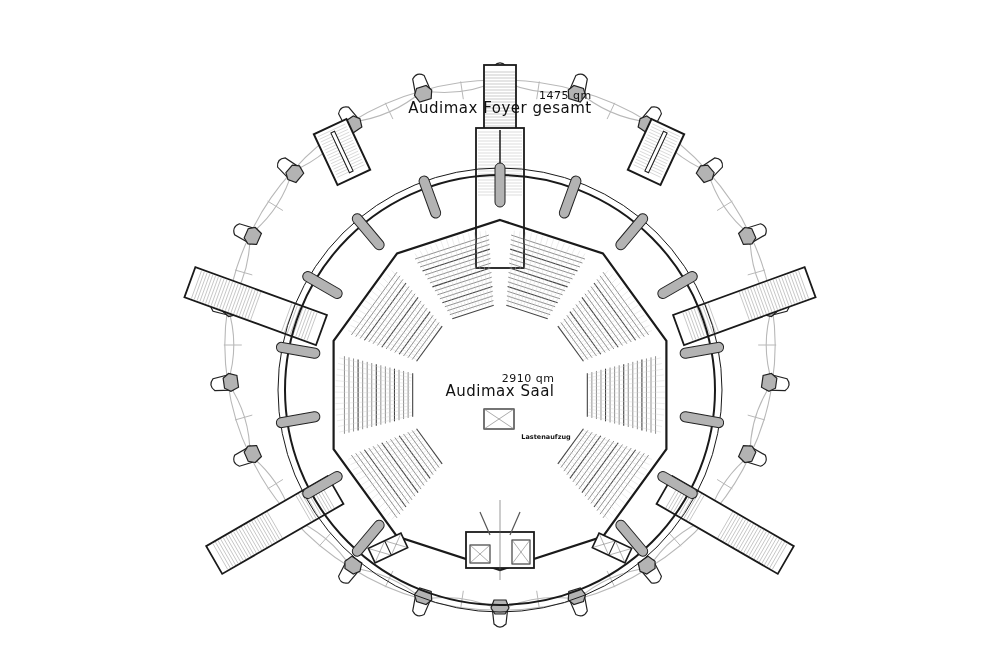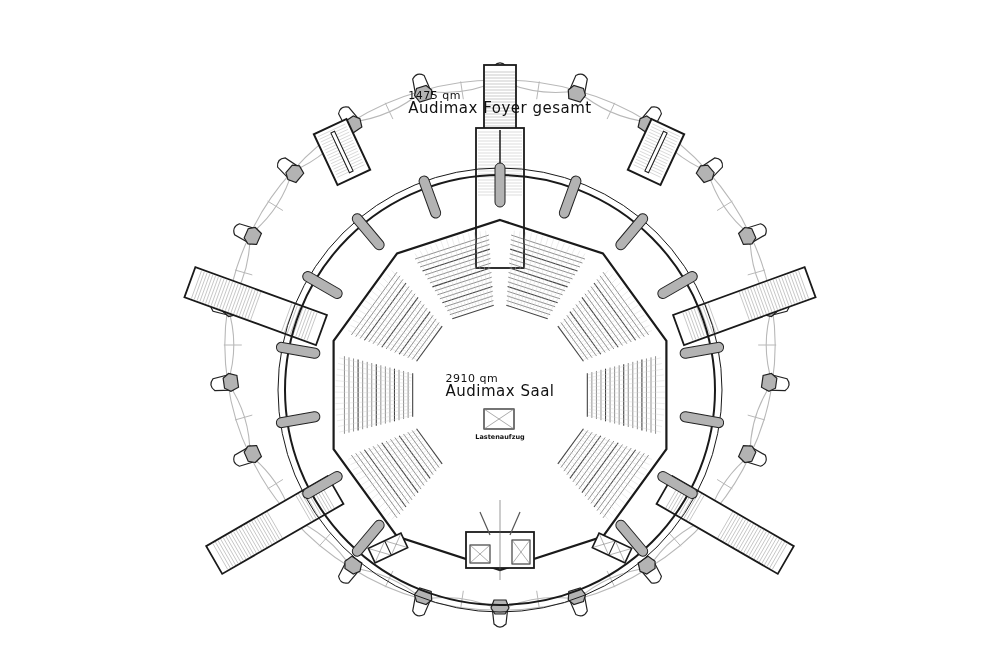--- a/index.html
+++ b/index.html
@@ -1,21 +1,21 @@
 <!DOCTYPE html>
 <html><head>
   <meta charset="utf-8">
   <style>
     html, body { margin: 0; padding: 0; background: #ffffff; }
     body { width: 991px; height: 660px; overflow: hidden; position: relative; font-family: "DejaVu Sans", sans-serif; }
     #plan { position: absolute; left: 0; top: 0; width: 991px; height: 660px; }
-    .lbl { position: absolute; text-align: left; color: #111; font-family: "DejaVu Sans", sans-serif; white-space: nowrap; transform: translateX(-50%); }
+    .lbl { position: absolute; text-align: right; color: #111; font-family: "DejaVu Sans", sans-serif; white-space: nowrap; transform: translateX(-50%); }
     .lbl .area { font-size: 11px; line-height: 13px; letter-spacing: 0.5px; }
     .lbl .name { font-size: 15px; line-height: 13px; letter-spacing: 0.5px; }
-    .lift-label { position: absolute; font-size: 6.5px; font-weight: bold; color: #111; transform: translateX(-50%); white-space: nowrap; }
+    .lift-label { position: absolute; font-size: 6.5px; font-weight: bold; color: #111; transform: translateX(-50%); white-space: nowrap; margin-left: 46px; }
   </style>
 </head>
 <body>
 
 <svg id="plan" viewBox="0 0 991 660" xmlns="http://www.w3.org/2000/svg">
   <g id="outer-ring">
       <path d="M500,80 Q536.9673824781698,97.23579975386518 577.4764531313932,90.7343619921582" fill="none" stroke="#b8b8b8" stroke-width="1.1"></path>
       <path d="M500,80 Q539.6236486094599,79.43287161718607 577.4764531313932,90.7343619921582" fill="none" stroke="#b8b8b8" stroke-width="1.1"></path>
       <line x1="536.6722417969154" y1="99.21390288016286" x2="539.3285079282055" y2="81.41097474348373" stroke="#b8b8b8" stroke-width="1"></line>
       <path d="M577.4764531313932,90.7343619921582 Q607.9372315990785,117.24496061158217 648.6762248002893,122.067813799737" fill="none" stroke="#b8b8b8" stroke-width="1.1"></path>

